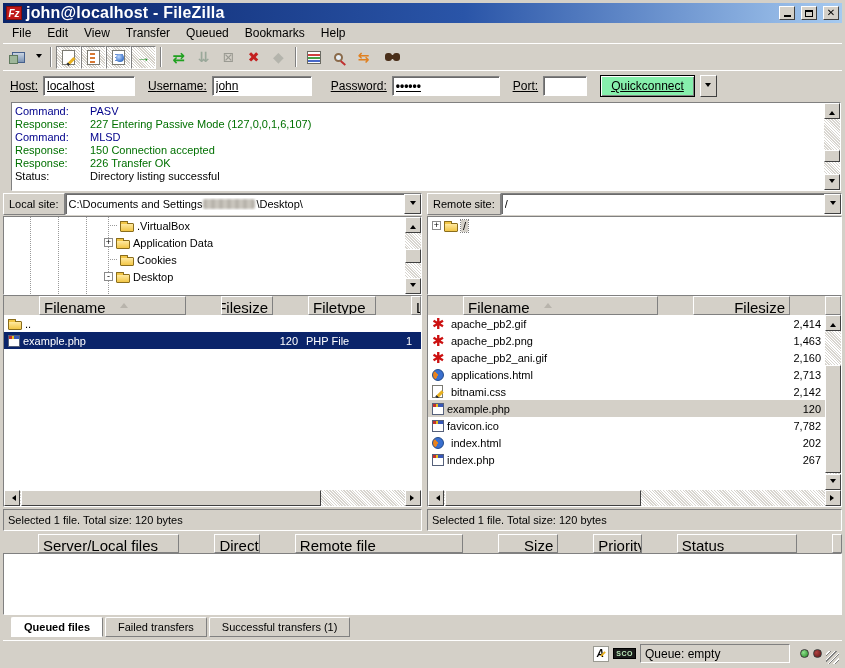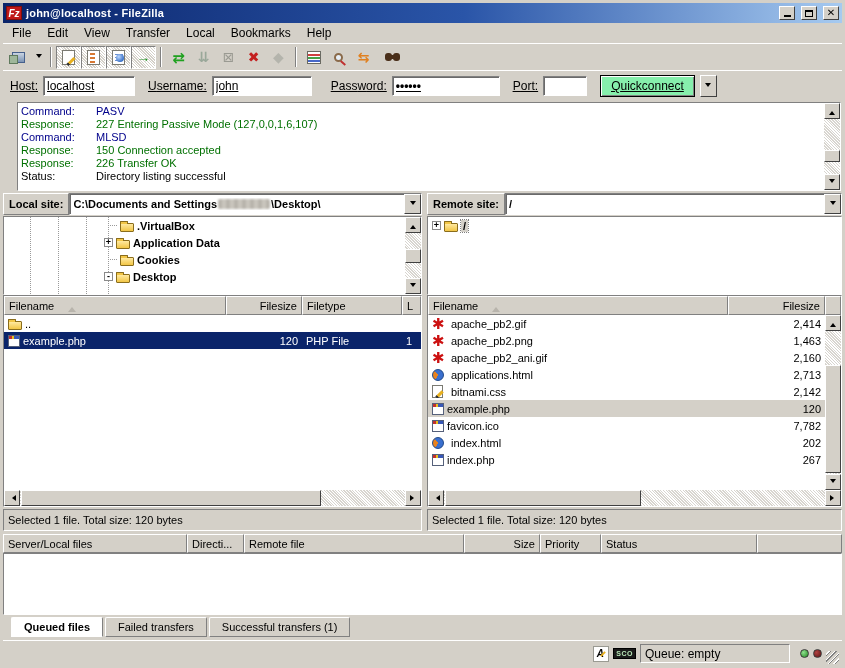--- a/index.html
+++ b/index.html
@@ -6,21 +6,21 @@
   *{box-sizing:border-box;font-family:"Liberation Sans","DejaVu Sans",sans-serif;}
   .window{width:845px;height:668px;background:#d4d0c8;border:1px solid #d4d0c8;
     outline:1px solid #404040;position:relative;display:flex;flex-direction:column;padding:2px;}
   .sunken{border:1px solid;border-color:#808080 #fff #fff #808080;}
 
   
   .titlebar{height:20px;background:linear-gradient(90deg,#0a246a 0%,#2a55a8 55%,#a6caf0 100%);
     display:flex;align-items:center;padding:0 3px;gap:4px;flex:0 0 auto;}
   .fz-icon{width:16px;height:14px;background:#c01818;border:1px solid #7d0e0e;color:#fff;
     font-weight:bold;font-size:10px;display:flex;align-items:center;justify-content:center;font-style:italic;}
-  .title-text{color:#fff;font-weight:bold;font-size:11px;flex:1;letter-spacing:.2px;}
+  .title-text{color:#fff;font-weight:bold;font-size:16px;flex:1;letter-spacing:.2px;}
   .win-btn{width:16px;height:14px;background:#d4d0c8;border:1px solid;border-color:#fff #404040 #404040 #fff;
     display:flex;align-items:flex-end;justify-content:center;margin-left:2px;position:relative;}
   .glyph-min{width:7px;height:2px;background:#000;margin-bottom:2px;}
   .glyph-max{width:8px;height:7px;border:1px solid #000;border-top:2px solid #000;margin-bottom:2px;}
   .glyph-close{position:absolute;inset:0;display:flex;align-items:center;justify-content:center;
     font-size:10px;font-weight:bold;color:#000;line-height:1;}
 
   
   .menubar{height:20px;display:flex;align-items:center;padding-left:1px;flex:0 0 auto;}
   .menu-item{padding:2px 8px;font-size:12px;cursor:default;}
@@ -59,21 +59,21 @@
   .qc-btn{height:22px;background:#86efac;border:1px solid #000;box-shadow:inset 1px 1px 0 #fff,inset -1px -1px 0 #808080;
     font-size:12px;padding:0 10px;}
   .qc-drop{width:17px;height:22px;background:#d4d0c8;border:1px solid;border-color:#fff #404040 #404040 #fff;
     display:flex;align-items:center;justify-content:center;}
   .tri-down{width:0;height:0;border:3px solid transparent;border-top:4px solid #000;margin-top:3px;}
   .tri-up{width:0;height:0;border:3px solid transparent;border-bottom:4px solid #000;margin-bottom:3px;}
   .tri-left{width:0;height:0;border:3px solid transparent;border-right:4px solid #000;margin-right:3px;}
   .tri-right{width:0;height:0;border:3px solid transparent;border-left:4px solid #000;margin-left:3px;}
 
   
-  .log{height:89px;background:#fff;margin:1px 1px 2px 14px;position:relative;font-size:11px;line-height:13px;
+  .log{height:89px;background:#fff;margin:1px 1px 2px 8px;position:relative;font-size:11px;line-height:13px;
     padding:2px 20px 2px 3px;flex:0 0 auto;overflow:hidden;}
   .log-line{display:flex;white-space:nowrap;}
   .log-label{width:75px;flex:0 0 auto;}
   .lc-command{color:#00008b;}
   .lc-response{color:#007000;}
   .lc-status{color:#000;}
 
   
   .vscroll{position:absolute;top:0;right:0;bottom:0;width:16px;
     background:repeating-linear-gradient(45deg,#ffffff 0 1px,#d8d5cf 1px 2px);}
@@ -121,22 +121,22 @@
     background:linear-gradient(90deg,#333 0 2px,#e8b01e 2px);transform:rotate(-45deg);}
   .fi-win{width:12px;height:12px;background:#fff;border:1px solid #55607a;position:relative;}
   .fi-win::before{content:"";position:absolute;top:0;left:0;right:0;height:3px;
     background:linear-gradient(90deg,#c03030 0 3px,#e8c020 3px 5px,#3858b8 5px);}
 
   
   .lists{display:flex;flex:0 0 auto;height:212px;}
   .listbox{background:#fff;border:1px solid;border-color:#808080 #fff #fff #808080;
     display:flex;flex-direction:column;overflow:hidden;}
   .list-header{display:flex;height:19px;background:#d4d0c8;flex:0 0 auto;}
-  .hcol{border:1px solid;border-color:#fff #808080 #808080 #fff;padding:2px 4px;font-size:11px;
-    display:flex;align-items:flex-end;white-space:nowrap;overflow:hidden;}
+  .hcol{border:1px solid;border-color:#fff #808080 #808080 #fff;padding:2px 4px;font-size:15px;
+    display:flex;align-items:flex-start;white-space:nowrap;overflow:hidden;margin-left:35px;}
   .hcol.right{justify-content:flex-end;}
   .sort-asc{width:0;height:0;border:4px solid transparent;border-bottom:5px solid #b8b4ac;margin-left:14px;}
   .list-body{flex:1;position:relative;overflow:hidden;font-size:11px;}
   .frow{display:flex;height:17px;align-items:center;}
   .frow .cell{padding:0 4px;white-space:nowrap;overflow:hidden;display:flex;align-items:center;gap:3px;}
   .cell.right{justify-content:flex-end;}
   .frow.sel-active{background:#0a246a;color:#fff;}
   .frow.sel-inactive{background:#d4d0c8;}
   .statusrow{display:flex;height:22px;flex:0 0 auto;margin-top:2px;}
   .statusbox{background:#d4d0c8;border:1px solid;border-color:#808080 #fff #fff #808080;
@@ -183,21 +183,21 @@
     <span class="win-btn">
         <span class="glyph-close">✕</span>
       </span>
   </div>
 
   <div class="menubar">
     <span class="menu-item">File</span>
     <span class="menu-item">Edit</span>
     <span class="menu-item">View</span>
     <span class="menu-item">Transfer</span>
-    <span class="menu-item">Local</span>
+    <span class="menu-item">Queued</span>
     <span class="menu-item">Bookmarks</span>
     <span class="menu-item">Help</span>
   </div>
 
   <div class="toolbar">
     <span class="tbtn">
         <span class="ico-server"></span>
       </span>
     <span class="tbtn narrow">
         <span class="tri-down" style="margin:0;"></span>
@@ -297,21 +297,21 @@
       <span class="sb-btn" style="top:0;">
           <span class="tri-up" style="margin:0;"></span>
         </span>
       <span class="sb-thumb" style="left:0;right:0;bottom:28px;height:12px;"></span>
       <span class="sb-btn" style="bottom:0;">
           <span class="tri-down" style="margin:0;"></span>
         </span>
     </div>
   </div>
 
-  <div class="panes" style="height:102px;font-weight:bold;">
+  <div class="panes" style="height:102px;">
     <div class="pane-l">
       <div class="pane-head">
         <span class="site-label">Local site:</span>
         <span class="combo">
           <span class="combo-text">
               <span>C:\Documents and Settings</span>
               <span class="blurred"></span>
               <span>\Desktop\</span>
             </span>
           <span class="combo-btn">

